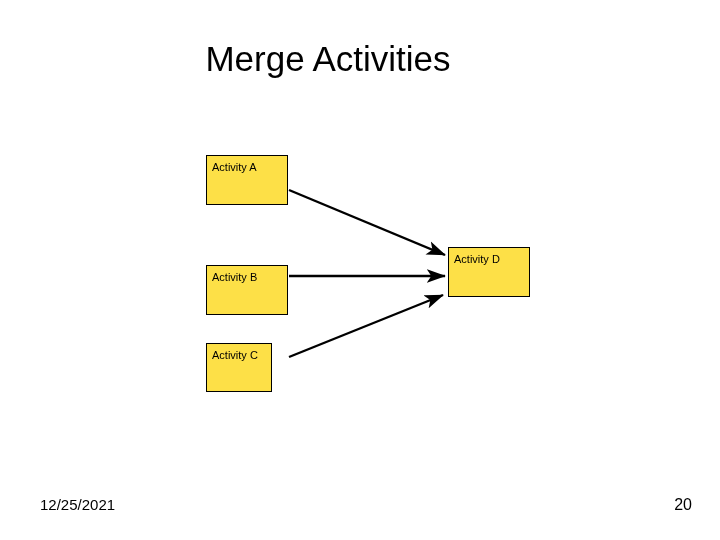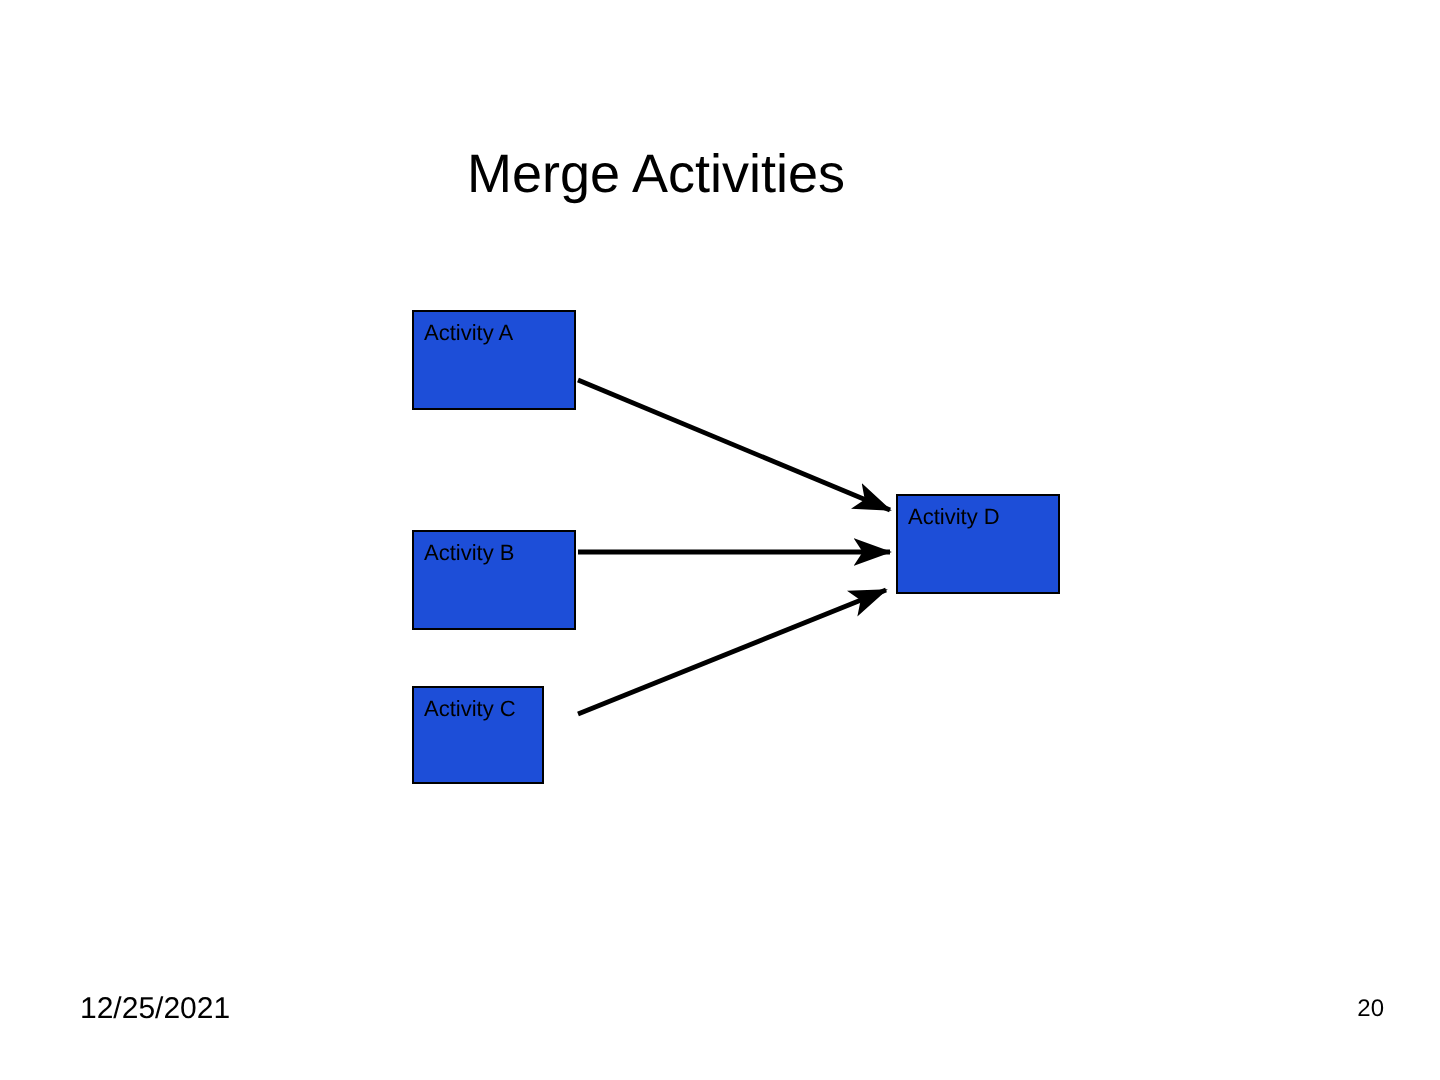--- a/index.html
+++ b/index.html
@@ -19,40 +19,39 @@
     width: 720px;
     height: 540px;
     background: #ffffff;
   }
   .slide-title {
     position: absolute;
     left: 0;
     top: 38px;
     width: 656px;
     text-align: center;
-    font-size: 27px;
+    font-size: 35px;
     font-weight: normal;
     letter-spacing: 0px;
     line-height: 42px;
     color: #000000;
     white-space: nowrap;
-    margin-top: 28px;
   }
   .diagram-layer {
     position: absolute;
     left: 0;
     top: 0;
     width: 720px;
     height: 540px;
   }
   .activity-box {
     position: absolute;
     box-sizing: border-box;
     border: 1px solid #000000;
-    background: #1d4ed8;
+    background: #fde047;
   }
   .activity-label {
     position: absolute;
     left: 5px;
     top: 4px;
     font-size: 11px;
     line-height: 14px;
     color: #000000;
     white-space: nowrap;
   }
@@ -69,21 +68,21 @@
     line-height: 15px;
     color: #000000;
     white-space: nowrap;
   }
   .footer-page {
     position: absolute;
     left: 620px;
     top: 497px;
     width: 72px;
     text-align: right;
-    font-size: 12px;
+    font-size: 16px;
     line-height: 15px;
     color: #000000;
     white-space: nowrap;
   }
   svg.arrows {
     position: absolute;
     left: 0;
     top: 0;
     width: 720px;
     height: 540px;

